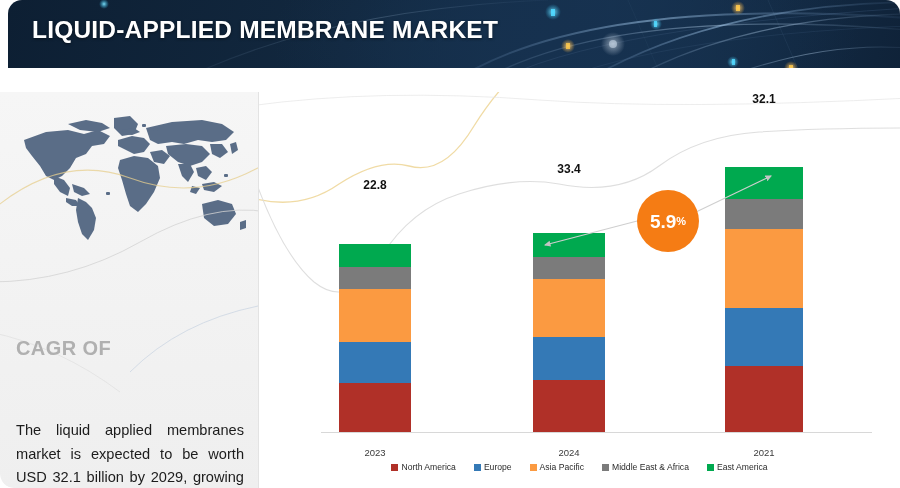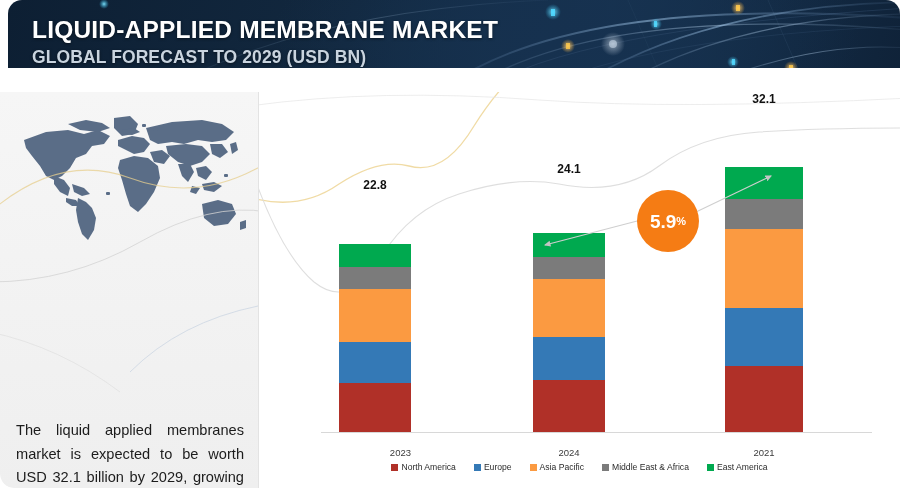--- a/index.html
+++ b/index.html
@@ -202,21 +202,20 @@
       <rect x="781" y="65" width="4" height="6" fill="#ffc94a" opacity="0.8"></rect>
       <circle cx="790" cy="82" r="6" fill="url(#glowc)"></circle>
       <circle cx="605" cy="44" r="12" fill="url(#glowwhite)"></circle>
       <circle cx="605" cy="44" r="4" fill="#dbe9f7" opacity="0.5"></circle>
       <circle cx="378" cy="82" r="11" fill="url(#glowwhite)"></circle>
       <circle cx="96" cy="4" r="5" fill="url(#glowc)"></circle>
     </svg>
 
     <div class="header-text">
       <div class="title">LIQUID-APPLIED MEMBRANE MARKET</div>
-      <div class="subtitle">GLOBAL FORECAST TO 2029 (USD BN)</div>
     </div>
   </div>
 
   <div class="left-panel">
 
     <div class="map-wrap">
       <svg viewBox="0 0 246 140" preserveAspectRatio="xMidYMid meet">
         <g fill="#5a6d87">
 
           <path d="M18,30 L40,22 L62,20 L78,24 L92,20 L104,26 L98,34 L86,36 L80,44 L70,48 L64,58 L56,66 L48,70 L40,66 L34,56 L26,46 L20,38 Z"></path>
@@ -261,20 +260,21 @@
       </svg>
     </div>
 
     <svg style="position:absolute;left:0;top:0;width:258px;height:396px;pointer-events:none;" viewBox="0 0 258 396" preserveAspectRatio="none">
       <path d="M-10,120 Q60,60 130,86 Q200,112 268,70" stroke="#e7cf8f" stroke-width="1.1" fill="none" opacity="0.75"></path>
       <path d="M-10,190 Q70,190 140,150 Q210,110 268,120" stroke="#d3d3d3" stroke-width="1" fill="none" opacity="0.8"></path>
       <path d="M130,280 Q180,230 258,214" stroke="#c9d4e2" stroke-width="1" fill="none" opacity="0.75"></path>
       <path d="M-10,240 Q60,255 120,300" stroke="#dcdcdc" stroke-width="1" fill="none" opacity="0.6"></path>
     </svg>
 
+    <div class="cagr-of">CAGR OF</div>
     <div class="body-text">The liquid applied membranes market is expected to be worth USD 32.1 billion by 2029, growing at a CAGR of 5.9% during the forecast period.</div>
   </div>
 
   <div class="divider"></div>
 
   <div class="chart-panel">
 
     <svg class="bg-waves" viewBox="0 0 641 230" preserveAspectRatio="none">
       <path d="M-10,105 Q40,120 80,92 Q120,66 150,74 Q185,84 215,34 Q240,-6 270,-30" stroke="#efd9a0" stroke-width="1.3" fill="none" opacity="0.95"></path>
       <path d="M-10,70 Q20,160 55,190 Q90,218 120,168 Q150,118 200,102 Q255,84 300,92 Q360,104 400,74 Q440,44 500,40 Q560,36 651,36" stroke="#dcdcdc" stroke-width="1.1" fill="none" opacity="0.95"></path>
@@ -285,23 +285,23 @@
       <div class="axis-line"></div>
 
       <div class="bar-label" style="left:80px; top:86px; width:72px;">22.8</div>
       <div class="bar-col" style="left:80px; width:72px; height:188px; bottom:56px;">
         <div class="seg" style="height:49.4px; background:#b03028;"></div>
         <div class="seg" style="height:40.4px; background:#3479b6;"></div>
         <div class="seg" style="height:53.6px; background:#fb9a41;"></div>
         <div class="seg" style="height:21.4px; background:#7b7b7b;"></div>
         <div class="seg" style="height:23.2px; background:#00a94f;"></div>
       </div>
-      <div class="year-label" style="left:80px; width:72px;text-align:right;">2023</div>
-
-      <div class="bar-label" style="left:274px; top:70px; width:72px;">24.1</div>
+      <div class="year-label" style="left:80px; width:72px;">2023</div>
+
+      <div class="bar-label" style="left:274px; top:70px; width:72px;">33.4</div>
       <div class="bar-col" style="left:274px; width:72px; height:199px; bottom:56px;">
         <div class="seg" style="height:52.0px; background:#b03028;"></div>
         <div class="seg" style="height:43.0px; background:#3479b6;"></div>
         <div class="seg" style="height:57.8px; background:#fb9a41;"></div>
         <div class="seg" style="height:22.3px; background:#7b7b7b;"></div>
         <div class="seg" style="height:23.9px; background:#00a94f;"></div>
       </div>
       <div class="year-label" style="left:274px; width:72px;margin-top:12px;">2024</div>
 
       <div class="bar-label" style="left:466px; top:0px; width:78px;">32.1</div>

